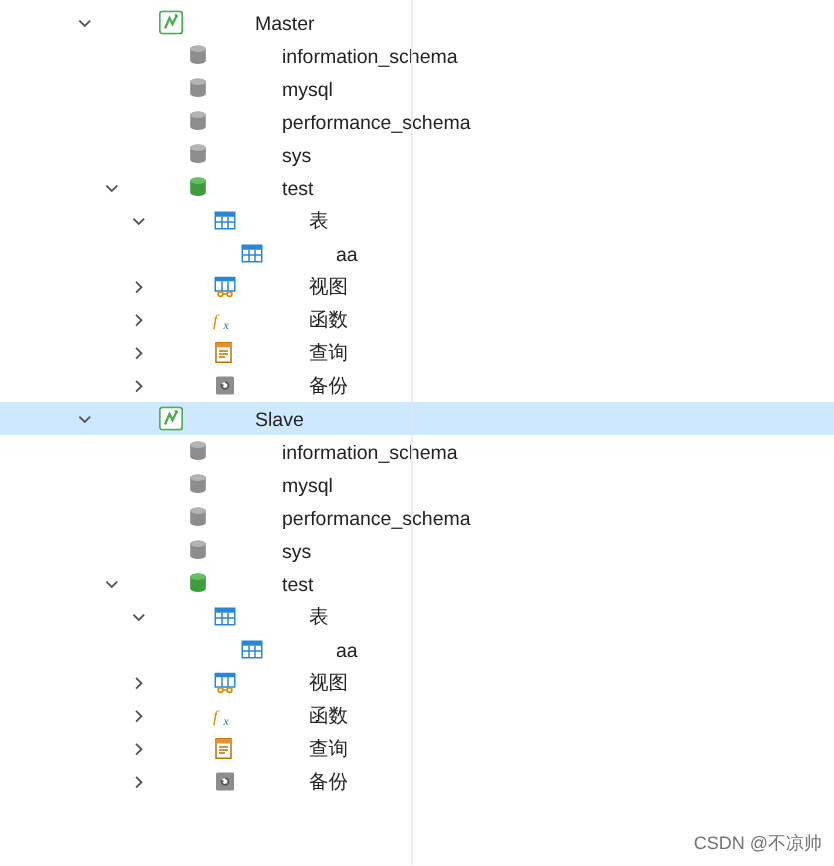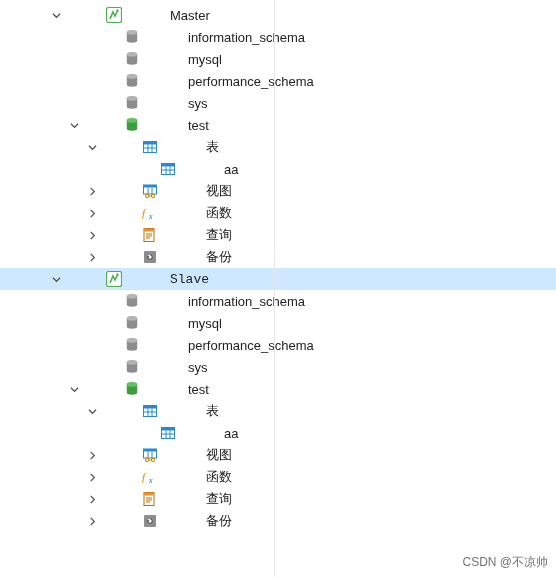--- a/index.html
+++ b/index.html
@@ -20,21 +20,20 @@
   .row {
     display: flex;
     align-items: center;
     height: 22px;
     padding-left: 6px;
     white-space: nowrap;
     gap: 44px;
   }
   .row.selected {
     background: #cde8ff;
-    font-family: Liberation Mono, monospace;
   }
   .indent-spacer { display:inline-block; }
   .arrow {
     width: 12px;
     display: inline-flex;
     justify-content: center;
     align-items: center;
     color: #555;
     font-size: 10px;
   }

